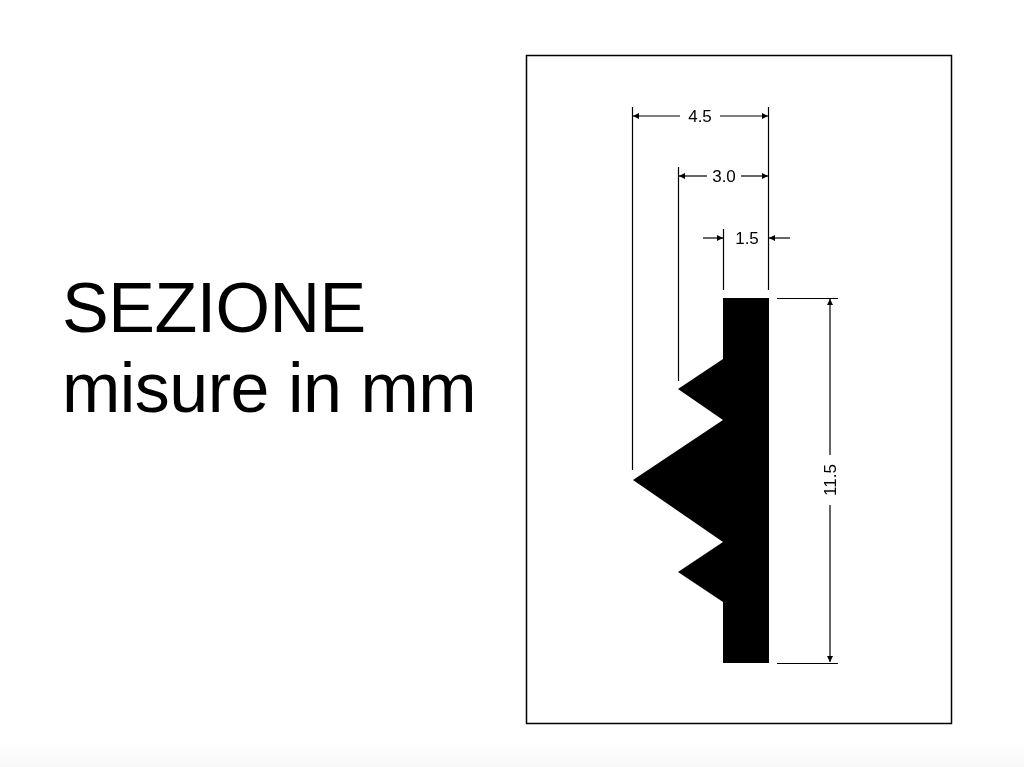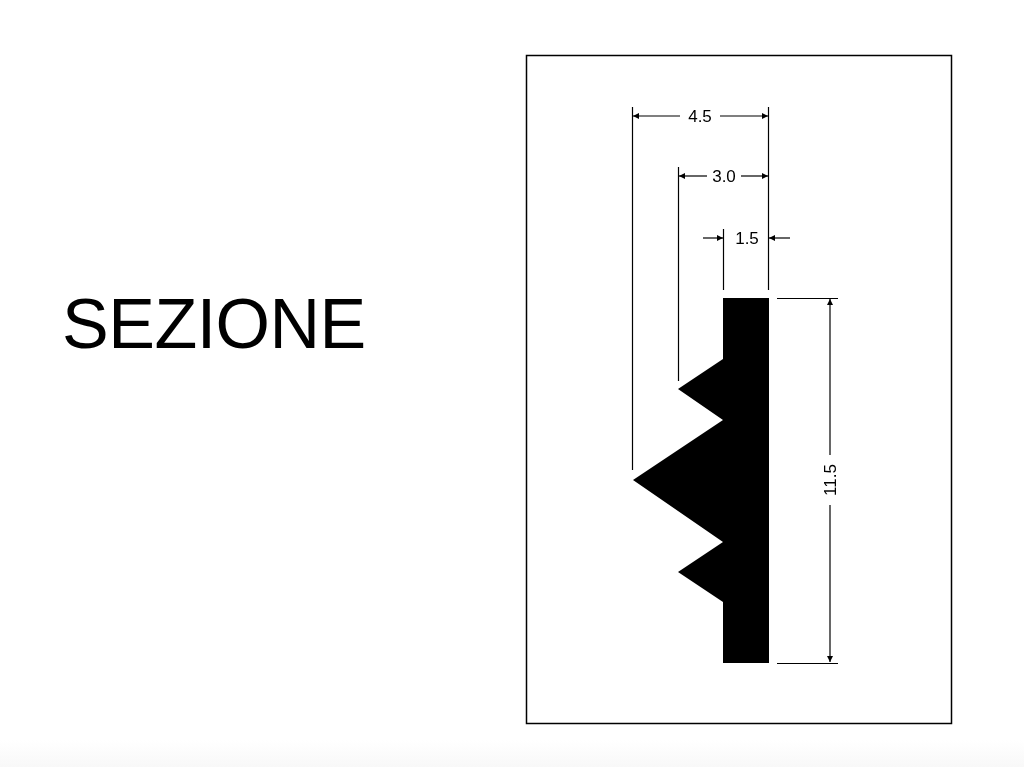--- a/index.html
+++ b/index.html
@@ -3,32 +3,33 @@
   <meta charset="utf-8">
   <style>
     html, body { margin: 0; padding: 0; }
     body {
       width: 1024px; height: 767px; overflow: hidden; position: relative;
       background: linear-gradient(to bottom, #ffffff 0px, #ffffff 740px, #f8f8f8 767px);
       font-family: "Liberation Sans", sans-serif;
       color: #000;
     }
     .caption {
-      position: absolute; left: 62px; top: 284px;
+      position: absolute; left: 62px; top: 268px;
       font-size: 70px; line-height: 80px; letter-spacing: -0.5px;
     }
     .caption div { white-space: nowrap; }
     svg.drawing { position: absolute; left: 0; top: 0; }
     .dimtext { font-family: "Liberation Sans", sans-serif; font-size: 17px; fill: #000; }
   </style>
 </head>
 <body>
 
 <div class="caption">
   <div>SEZIONE</div>
+  <div>misure in mm</div>
 </div>
 
 <svg class="drawing" width="1024" height="767" viewBox="0 0 1024 767">
   <defs>
     <marker id="arr" viewBox="0 0 10 10" refX="10" refY="5" markerWidth="16" markerHeight="6" markerUnits="userSpaceOnUse" orient="auto-start-reverse">
       <path d="M0,0 L10,5 L0,10 z" fill="#000"></path>
     </marker>
   </defs>
 
   <rect x="526.5" y="55.5" width="425" height="668" fill="#fff" stroke="#000" stroke-width="1.5"></rect>

